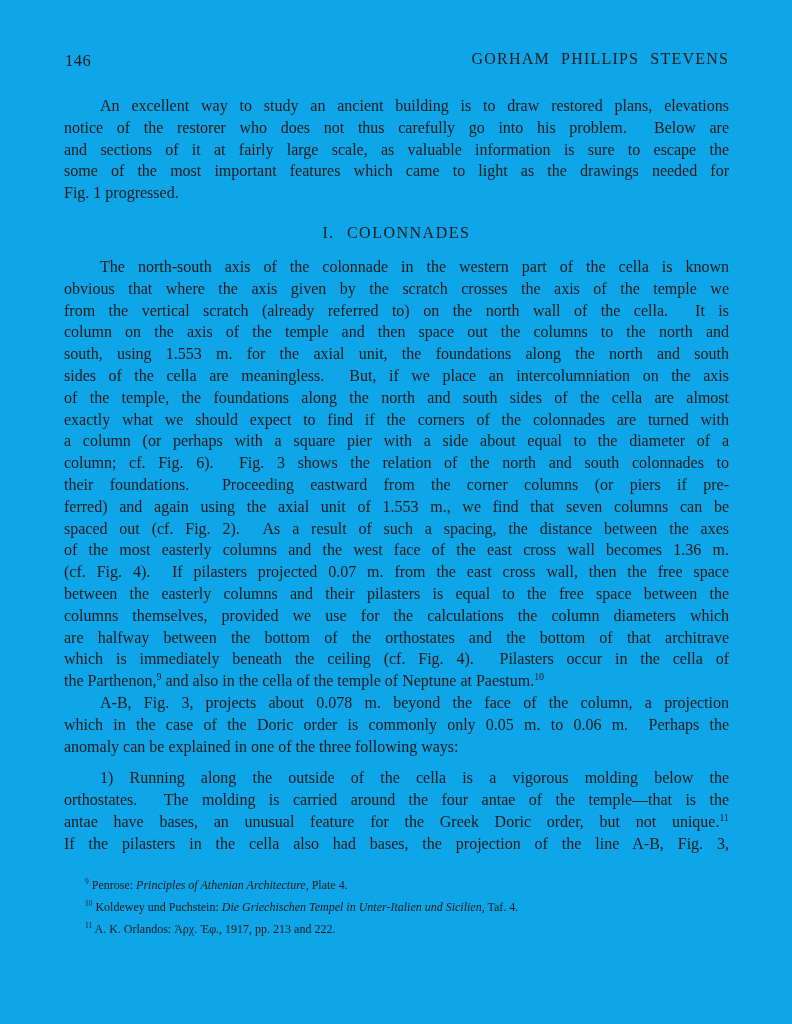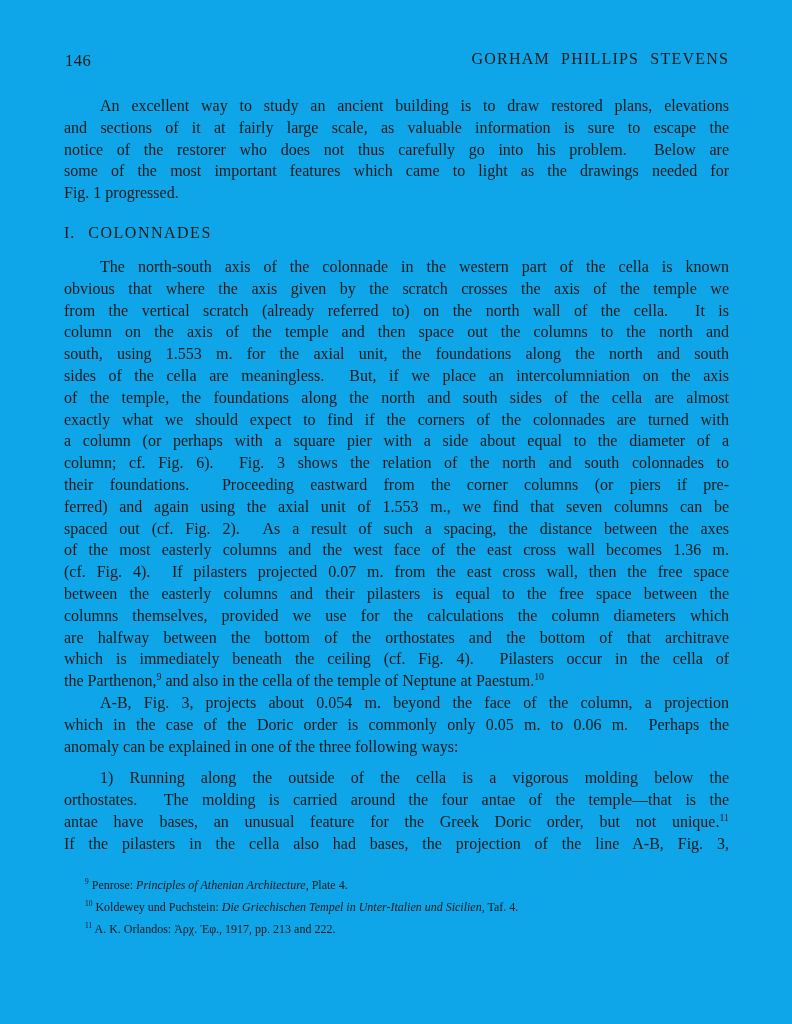--- a/index.html
+++ b/index.html
@@ -50,21 +50,21 @@
     text-align-last: justify;
     overflow: hidden;
   }
   .para .line:first-child { text-indent: 36px; }
   .para .line:last-child  { text-align-last: left; }
   .para.keep-last .line:last-child { text-align-last: justify; }
   .p1 { margin-top: 25px; }
   .heading {
     margin: 20px 0 0 0;
     height: 22px;
-    text-align: left;
+    text-align: center;
     font-size: 16px;
     font-weight: normal;
     letter-spacing: 1.5px;
   }
   .heading .num { margin-right: 13px; letter-spacing: 1px; }
   .p2 { margin-top: 10px; }
   .p3 { margin-top: 0; }
   .item1 { margin-top: 10px; }
   .footnotes {
     margin-top: 19px;
@@ -90,22 +90,22 @@
 <div class="page">
   <div class="content">
 
     <header class="running-head">
       <span class="folio"><span>146</span></span>
       <span class="running-title"><span>GORHAM PHILLIPS STEVENS</span></span>
     </header>
 
     <section class="para p1">
         <div class="line"><span>An excellent way to study an ancient building is to draw restored plans, elevations</span></div>
+        <div class="line"><span>notice of the restorer who does not thus carefully go into his problem.&nbsp; Below are</span></div>
         <div class="line"><span>and sections of it at fairly large scale, as valuable information is sure to escape the</span></div>
-        <div class="line"><span>notice of the restorer who does not thus carefully go into his problem.&nbsp; Below are</span></div>
         <div class="line"><span>some of the most important features which came to light as the drawings needed for</span></div>
         <div class="line"><span>Fig. 1 progressed.</span></div>
       </section>
 
     <h2 class="heading">
       <span class="num"><span>I.</span></span><span><span>COLONNADES</span></span>
     </h2>
 
     <section class="para p2">
         <div class="line"><span>The north-south axis of the colonnade in the western part of the cella is known</span></div>
@@ -124,21 +124,21 @@
         <div class="line"><span>of the most easterly columns and the west face of the east cross wall becomes 1.36 m.</span></div>
         <div class="line"><span>(cf. Fig. 4).&nbsp; If pilasters projected 0.07 m. from the east cross wall, then the free space</span></div>
         <div class="line"><span>between the easterly columns and their pilasters is equal to the free space between the</span></div>
         <div class="line"><span>columns themselves, provided we use for the calculations the column diameters which</span></div>
         <div class="line"><span>are halfway between the bottom of the orthostates and the bottom of that architrave</span></div>
         <div class="line"><span>which is immediately beneath the ceiling (cf. Fig. 4).&nbsp; Pilasters occur in the cella of</span></div>
         <div class="line"><span>the Parthenon,<sup>9</sup> and also in the cella of the temple of Neptune at Paestum.<sup>10</sup></span></div>
       </section>
 
     <section class="para p3">
-        <div class="line"><span>A-B, Fig. 3, projects about 0.054 m. beyond the face of the column, a projection</span></div>
+        <div class="line"><span>A-B, Fig. 3, projects about 0.078 m. beyond the face of the column, a projection</span></div>
         <div class="line"><span>which in the case of the Doric order is commonly only 0.05 m. to 0.06 m.&nbsp; Perhaps the</span></div>
         <div class="line"><span>anomaly can be explained in one of the three following ways:</span></div>
       </section>
 
     <section class="para item1 keep-last">
         <div class="line"><span>1) Running along the outside of the cella is a vigorous molding below the</span></div>
         <div class="line"><span>orthostates.&nbsp; The molding is carried around the four antae of the temple—that is the</span></div>
         <div class="line"><span>antae have bases, an unusual feature for the Greek Doric order, but not unique.<sup>11</sup></span></div>
         <div class="line"><span>If the pilasters in the cella also had bases, the projection of the line A-B, Fig. 3,</span></div>
       </section>

